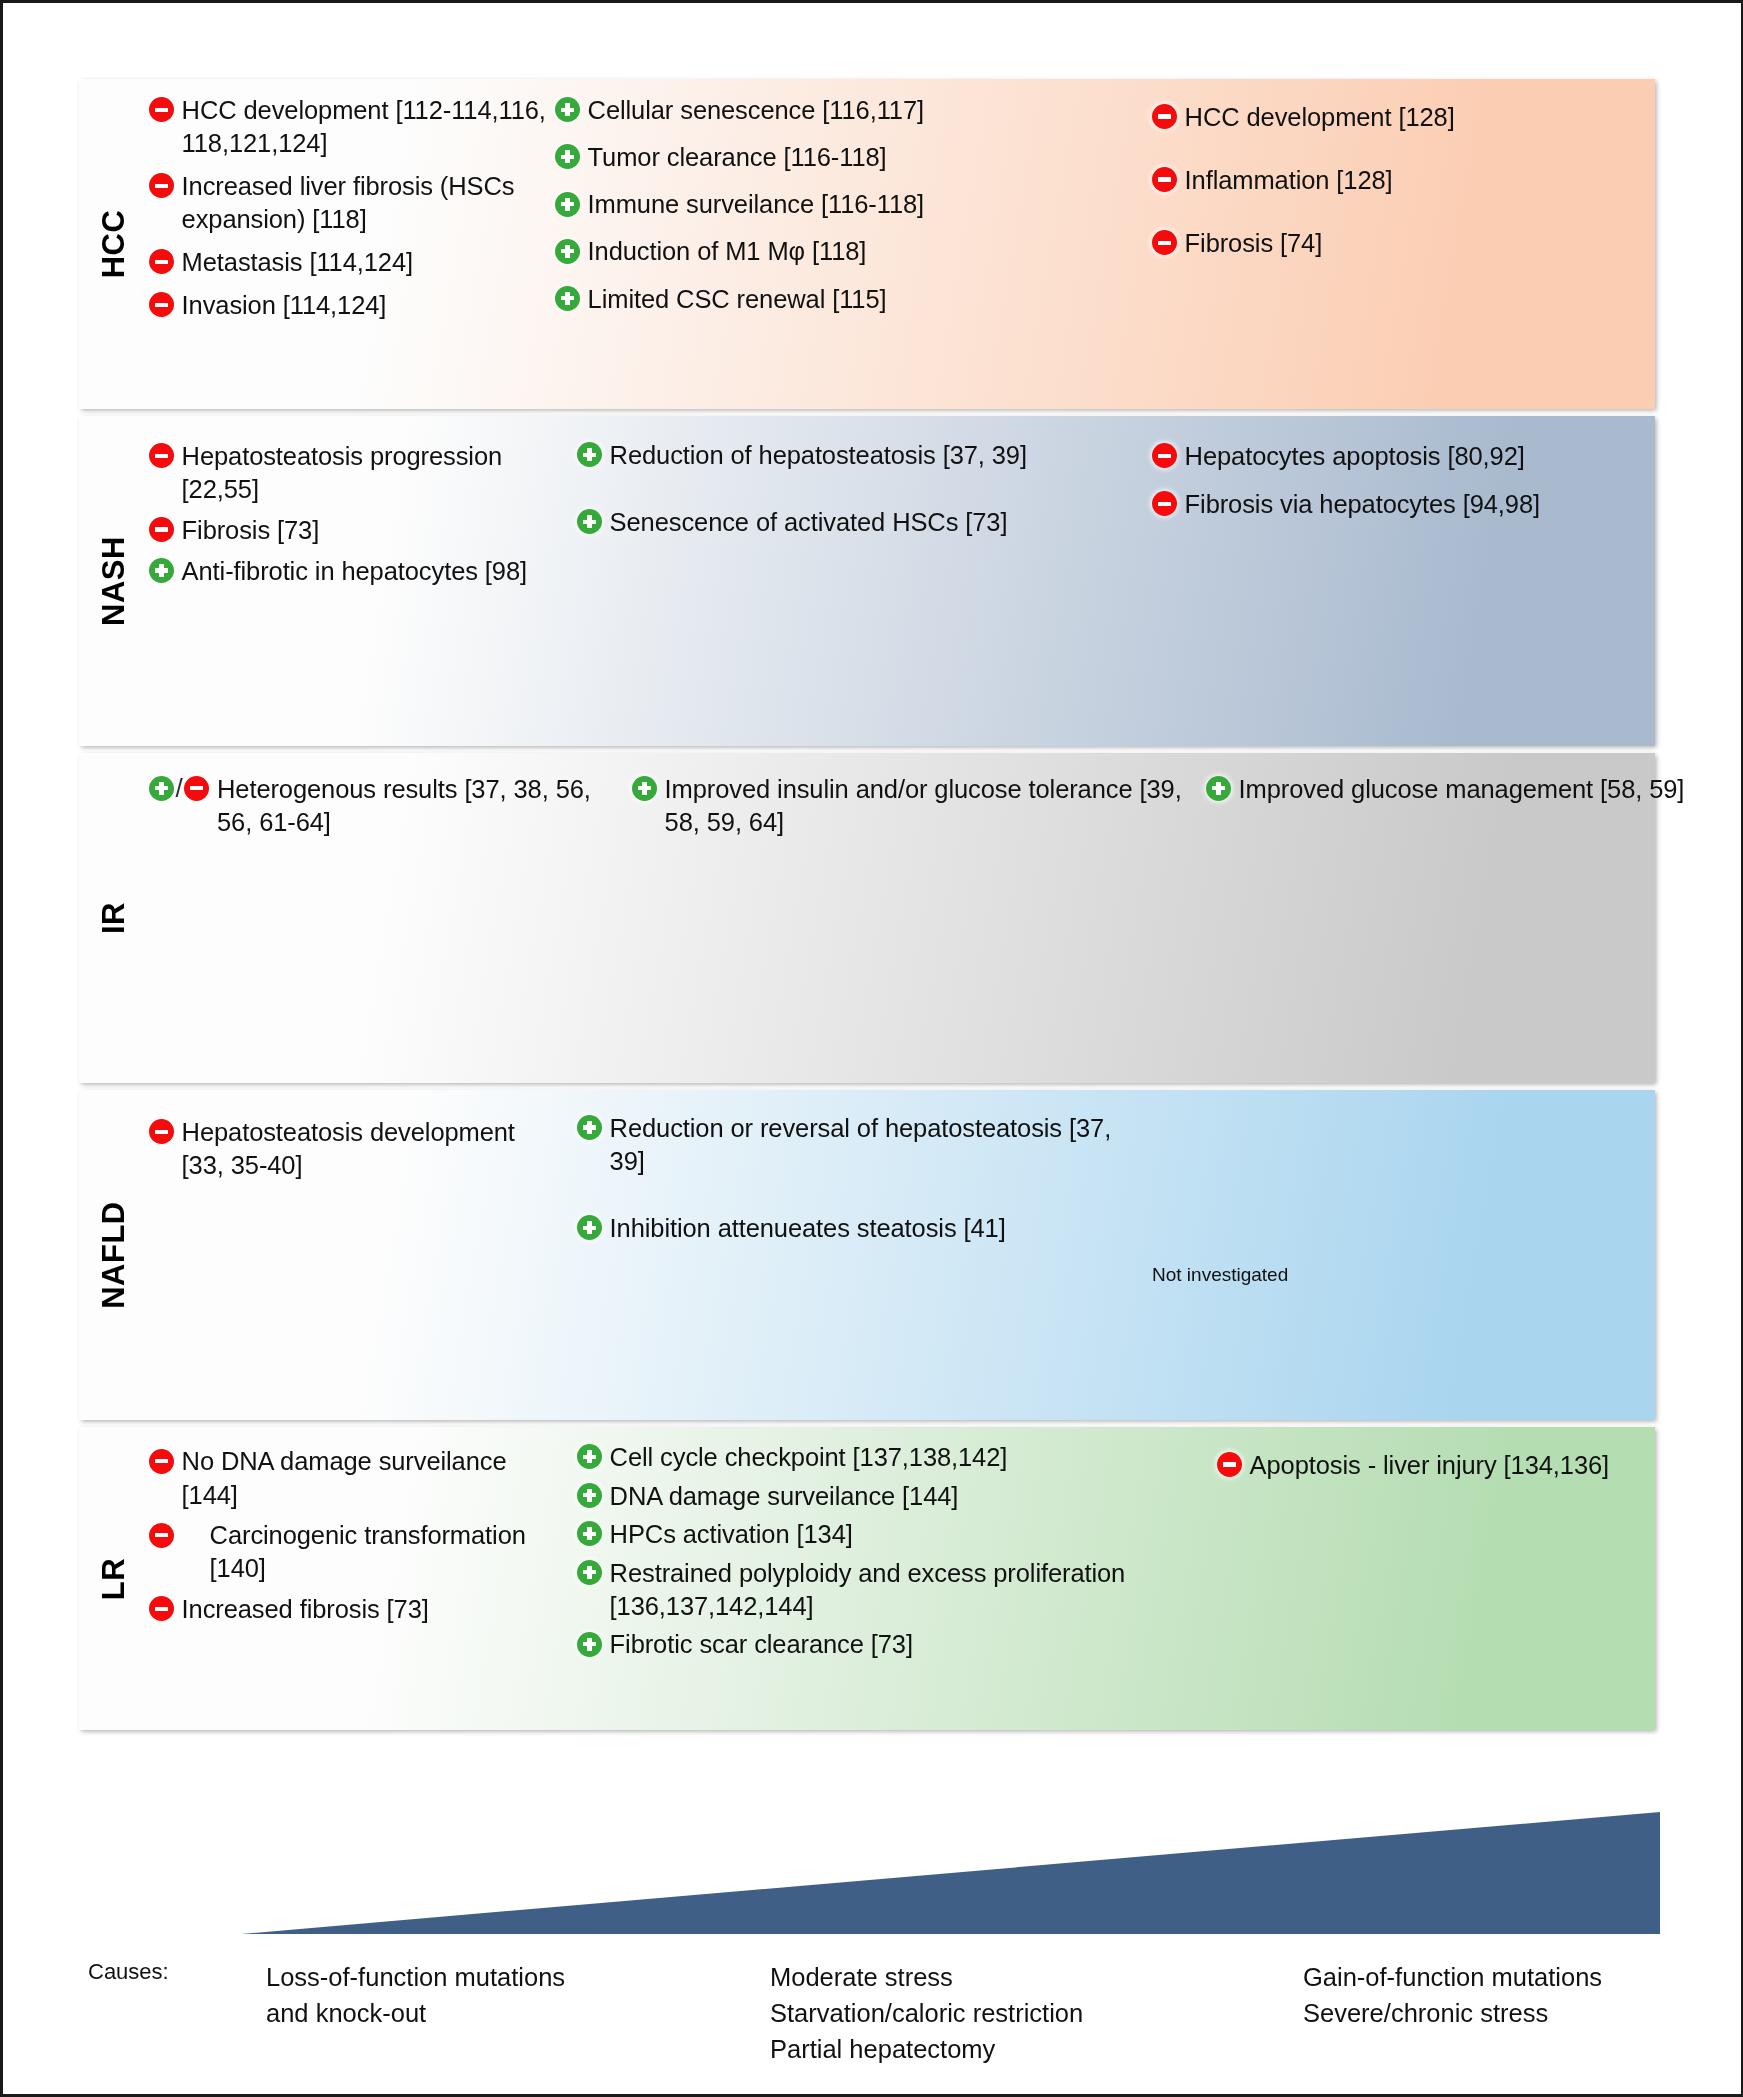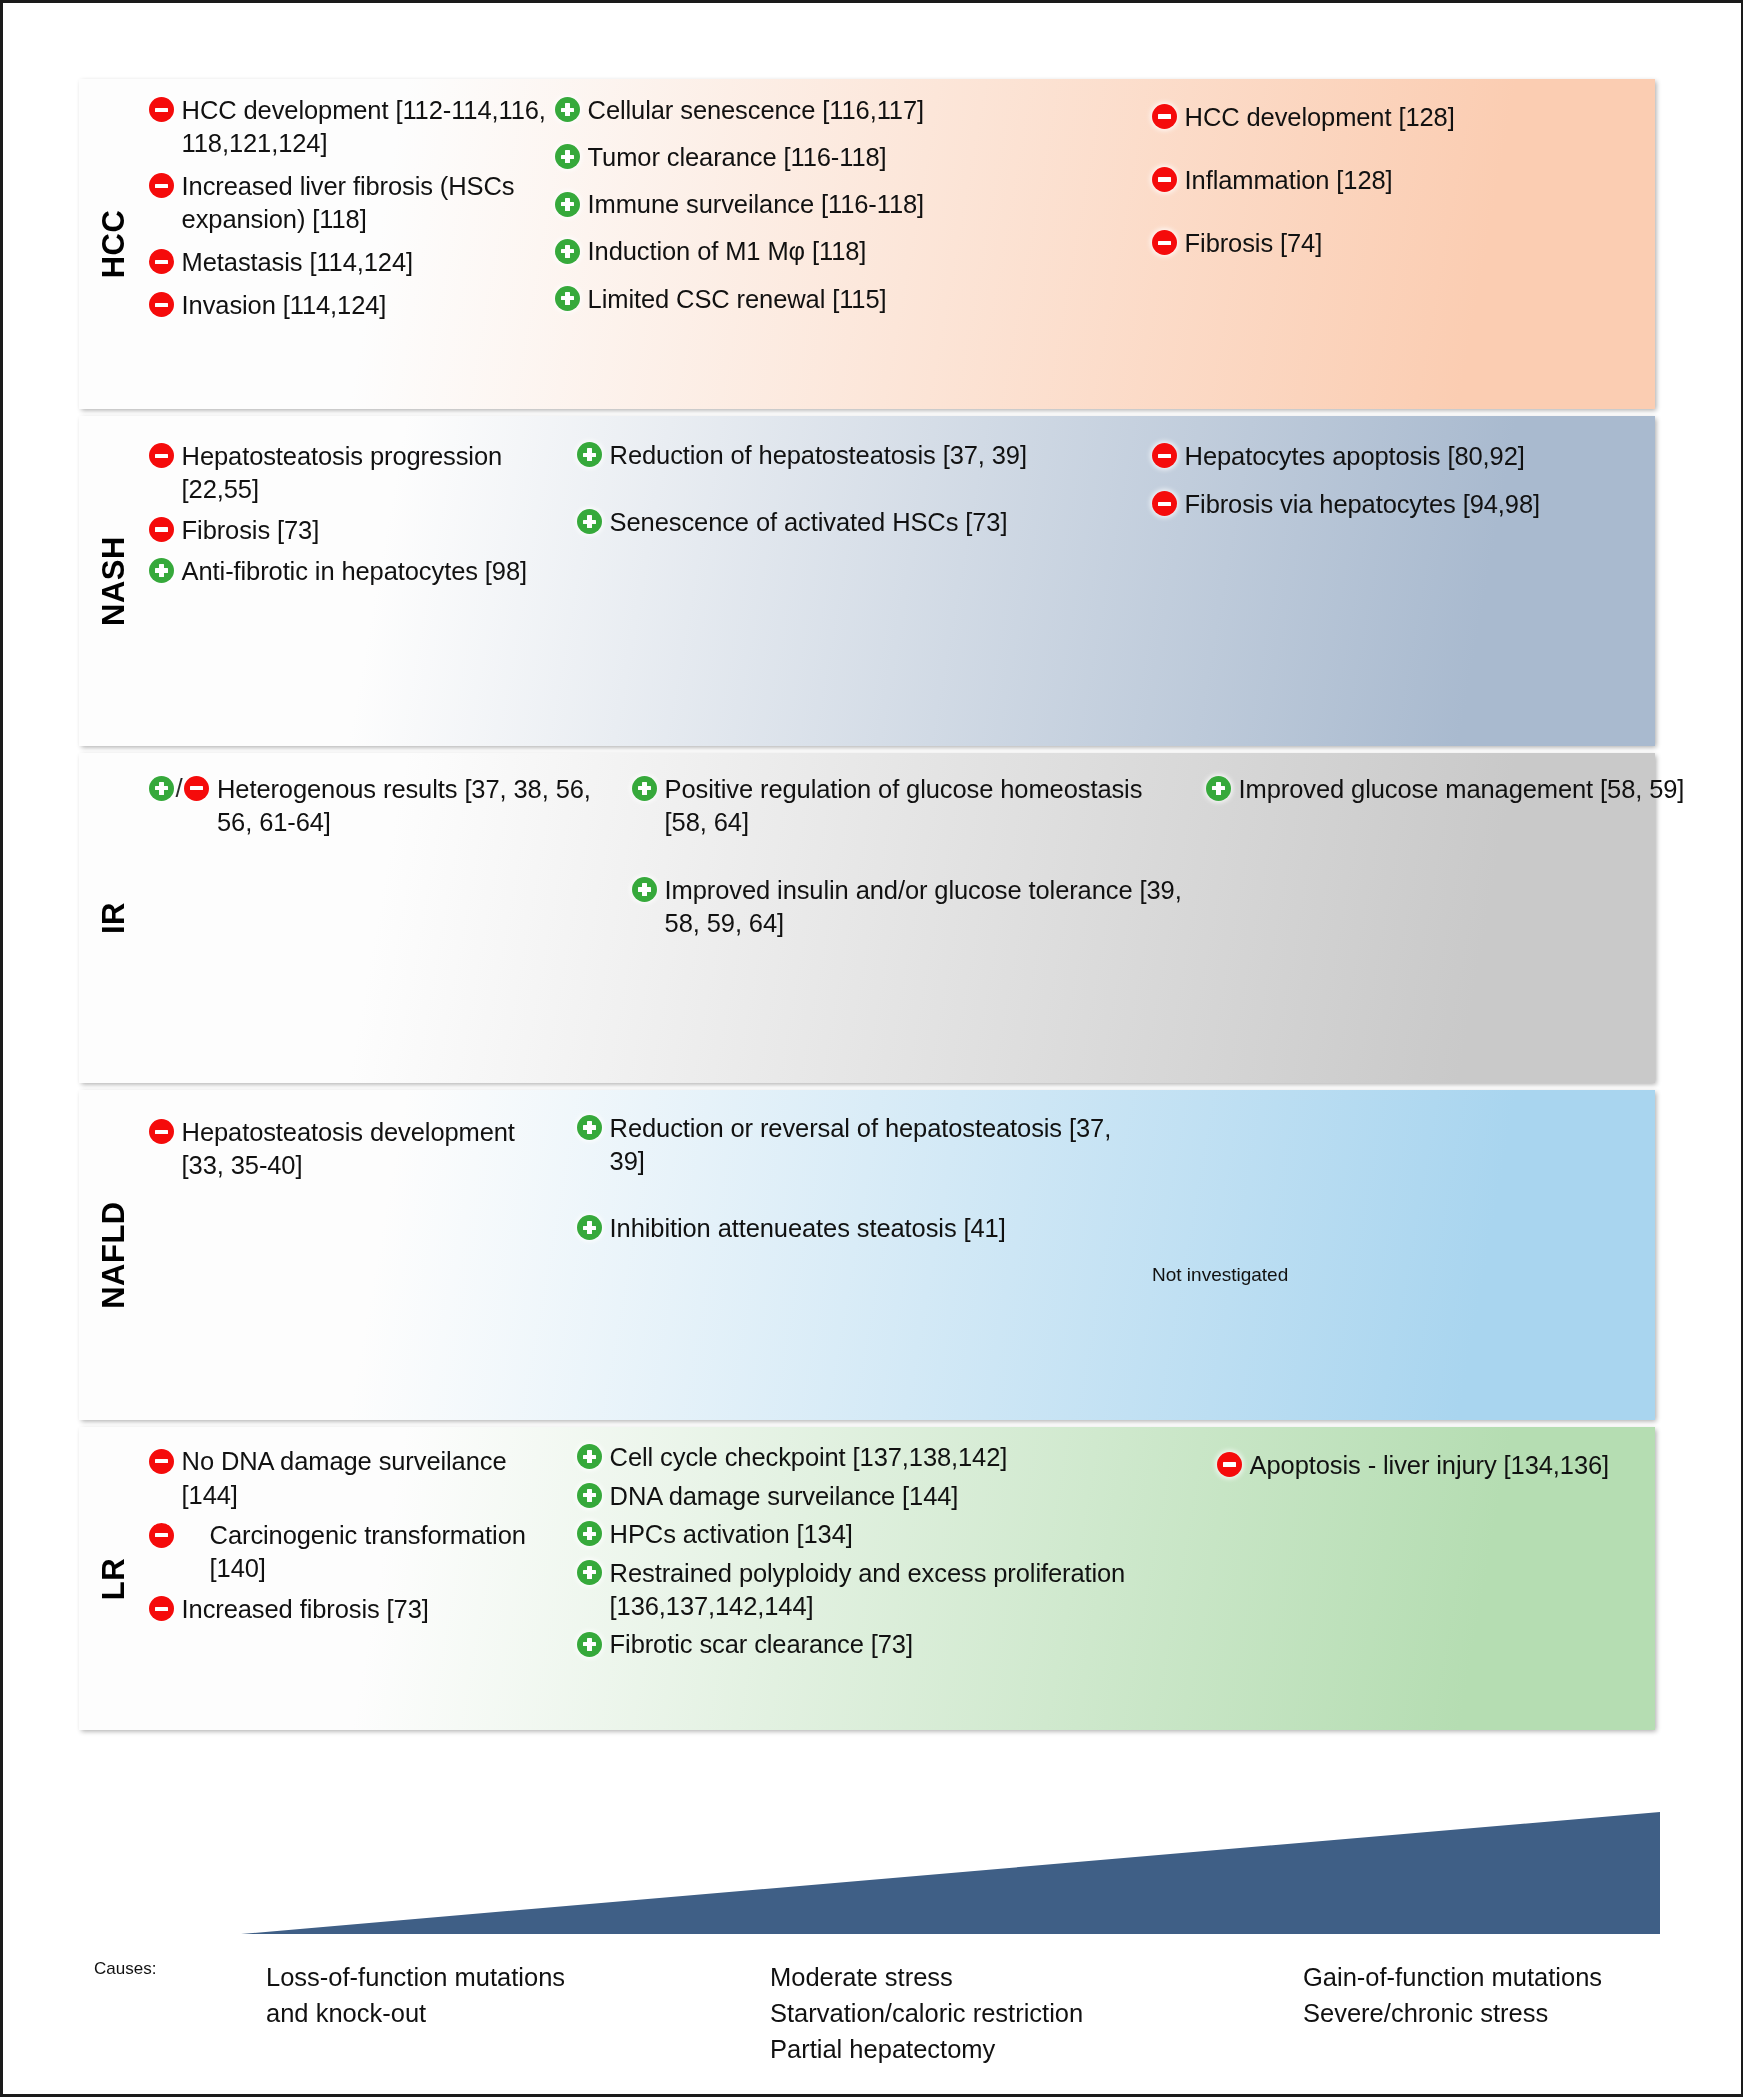--- a/index.html
+++ b/index.html
@@ -162,23 +162,23 @@
 
   
   #causes {
     position: absolute;
     left: 76px;
     top: 1956px;
     width: 1603px;
   }
   #causes-label {
     position: absolute;
-    left: 15px;
+    left: 9px;
     top: 0px;
-    font-size: 17px;
+    font-size: 22px;
     color: #111;
   }
   .cause-col {
     position: absolute;
     top: 0;
     font-size: 25.5px;
     line-height: 1.42;
     color: #111;
   }
   #cause-col-1 { left: 187px;  width: 466px; }
@@ -414,29 +414,20 @@
           </div>
           <div class="col" style="left: 553px; width: 553px; padding-top: 19.5px;">
             <ul class="items">
               <li style="margin-bottom: 35px;">
                 <span class="badge-wrap">
                   <span class="badge plus">
                     <span class="bar-h"></span>
                     <span class="bar-v"></span>
                   </span>
                 </span>
-                <span class="item-text">Positive regulation of glucose homeostasis [58, 64]</span>
-              </li>
-              <li style="margin-bottom: 35px;">
-                <span class="badge-wrap">
-                  <span class="badge plus">
-                    <span class="bar-h"></span>
-                    <span class="bar-v"></span>
-                  </span>
-                </span>
                 <span class="item-text">Improved insulin and/or glucose tolerance [39, 58, 59, 64]</span>
               </li>
             </ul>
           </div>
           <div class="col" style="left: 1127px; width: 488px; padding-top: 19.5px;">
             <ul class="items">
               <li style="margin-bottom: 14px;">
                 <span class="badge-wrap">
                   <span class="badge plus">
                     <span class="bar-h"></span>

